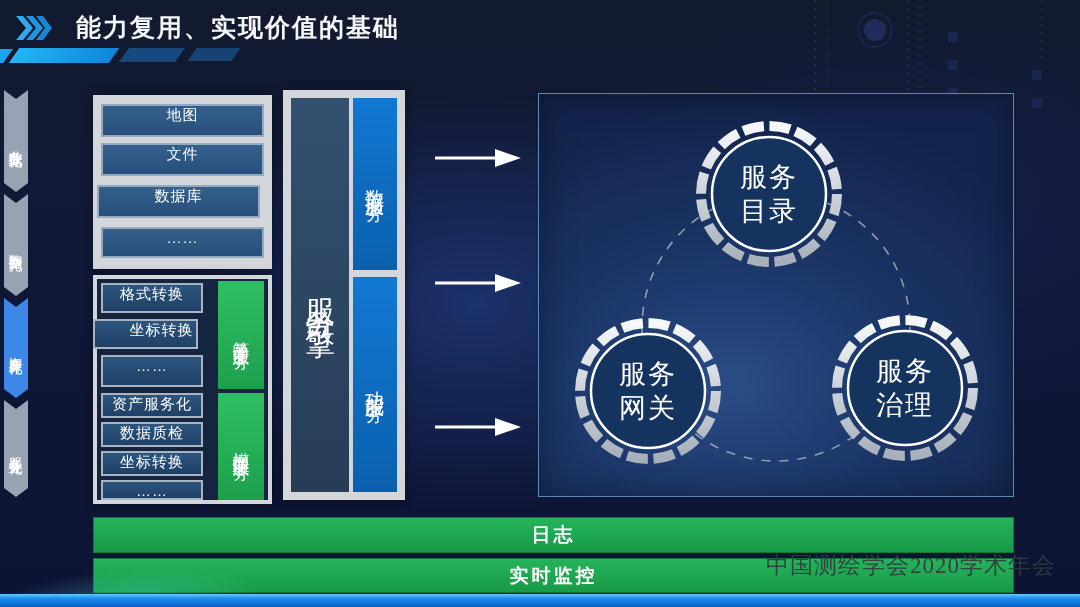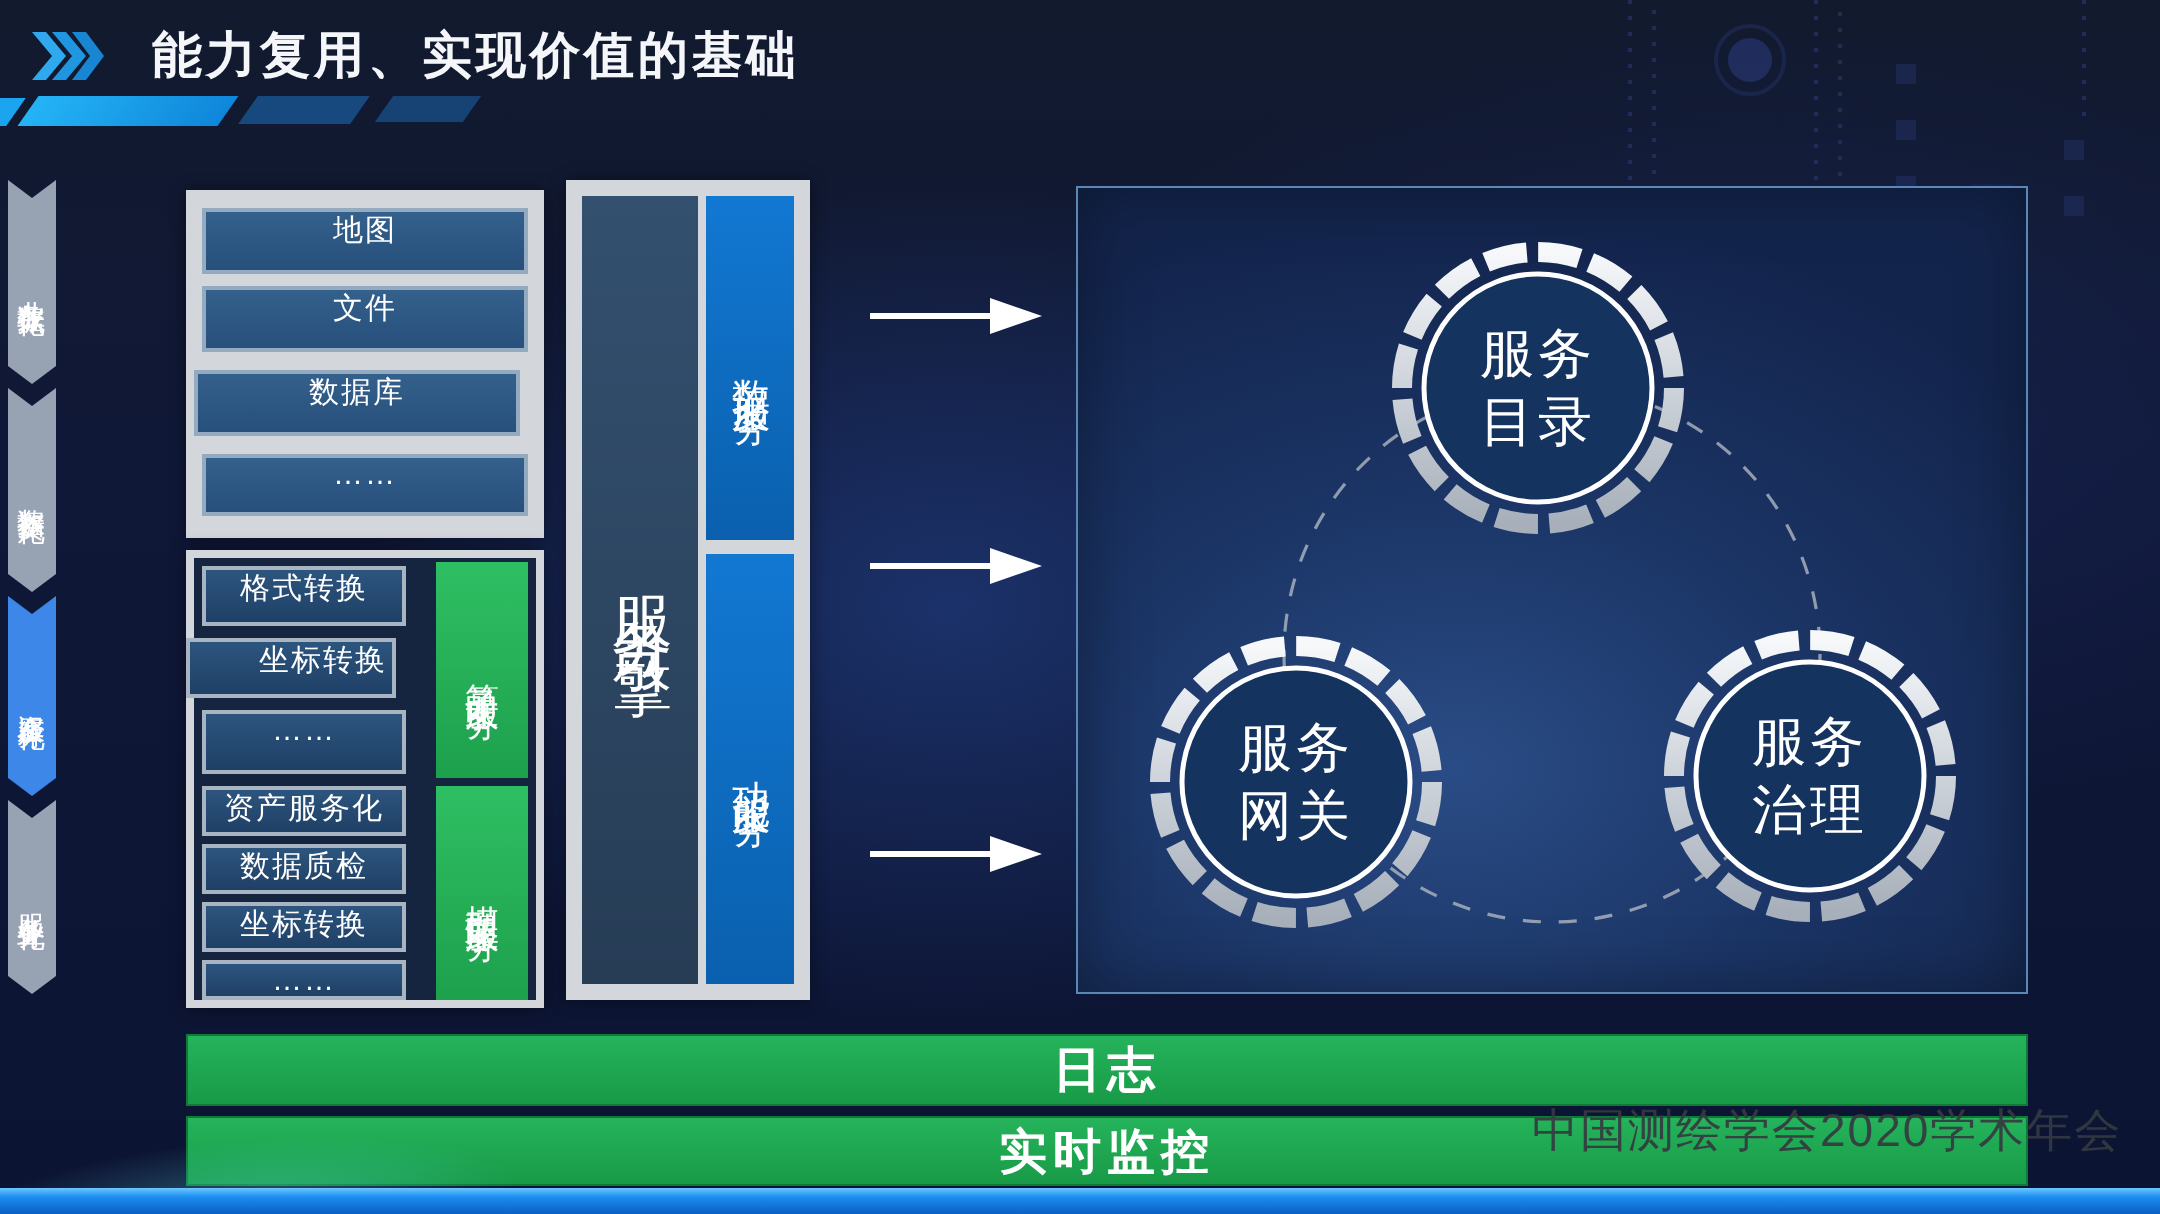--- a/index.html
+++ b/index.html
@@ -46,26 +46,26 @@
   .svc-cell span{writing-mode:vertical-rl;text-orientation:upright;color:#fff;font-size:19px;letter-spacing:5px;line-height:1;}
   
   .arrow{position:absolute;left:433px;width:90px;height:22px;}
   
   .panel{position:absolute;left:538px;top:93px;width:476px;height:404px;
     border:1px solid #5b87b5;box-sizing:border-box;
     background:radial-gradient(380px 280px at 40% 72%, #2a4c86 0%, #1b3566 48%, #13244c 100%);
     box-shadow:inset 0 0 34px rgba(0,0,0,.35);}
   
   .gbar{position:absolute;left:93px;width:921px;background:linear-gradient(180deg,#25b35b,#189a47);
-    border:1px solid #0e7a36;box-sizing:border-box;color:#fff;font-weight:bold;font-size:24px;
+    border:1px solid #0e7a36;box-sizing:border-box;color:#fff;font-weight:bold;font-size:19px;
     letter-spacing:3px;display:flex;align-items:center;justify-content:center;}
   .gbar-1{top:517px;height:36px;}
   .gbar-2{top:558px;height:35px;}
   .watermark{position:absolute;left:766px;top:550px;z-index:5;
-    font-family:Liberation Sans, sans-serif;font-size:23px;letter-spacing:1px;
+    font-family:Liberation Serif, serif;font-size:23px;letter-spacing:1px;
     color:rgba(52,58,64,0.92);white-space:nowrap;}
   .bottom-strip{position:absolute;left:0;right:0;bottom:0;height:13px;
     background:linear-gradient(180deg,#6cc8ff 0%,#1b8cf0 35%,#0b5fc4 100%);}
   .glow{position:absolute;left:-30px;top:552px;width:330px;height:52px;pointer-events:none;
     background:radial-gradient(60% 90% at 45% 95%, rgba(96,225,235,0.33), rgba(0,0,0,0) 70%);
     transform:rotate(-5deg);}
 </style>
 </head>
 <body>
 

